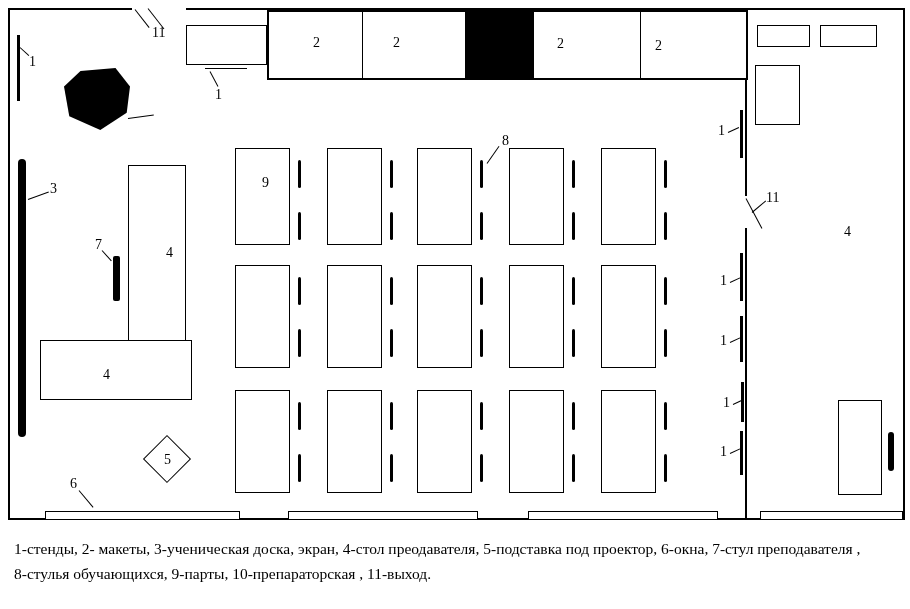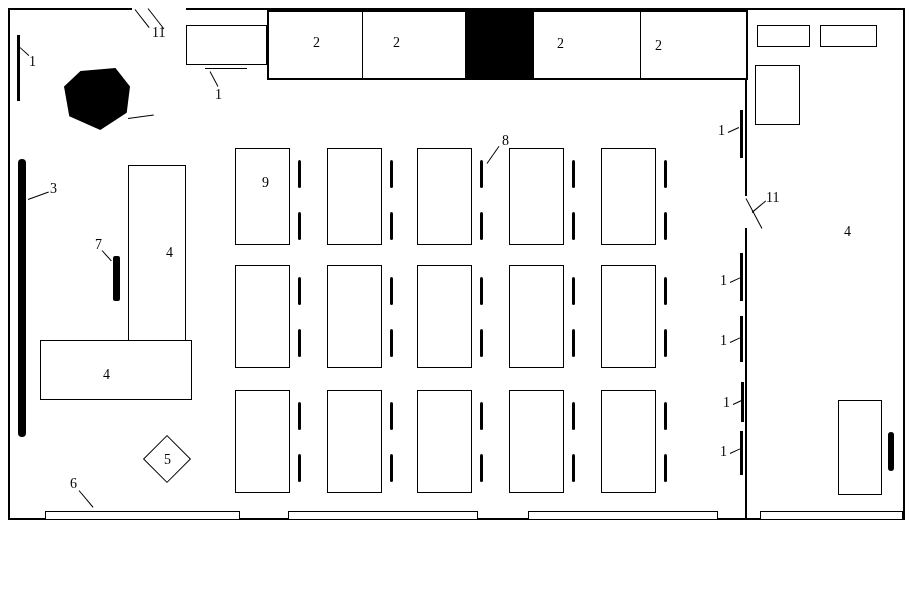--- a/index.html
+++ b/index.html
@@ -164,13 +164,15 @@
   <div class="box" style="left:45px;top:511px;width:195px;height:9px;"></div>
   <div class="box" style="left:288px;top:511px;width:190px;height:9px;"></div>
   <div class="box" style="left:528px;top:511px;width:190px;height:9px;"></div>
   <div class="box" style="left:760px;top:511px;width:143px;height:9px;"></div>
   <div class="ptr" style="left:79px;top:490px;width:22px;transform:rotate(50deg);"></div>
   <div class="lbl" style="left:70px;top:477px;">6</div>
 
 </div>
 
 <div class="legend">
+  <div>1-стенды, 2- макеты, 3-ученическая доска, экран, 4-стол преодавателя, 5-подставка под проектор, 6-окна, 7-стул преподавателя ,</div>
+  <div>8-стулья обучающихся, 9-парты, 10-препараторская , 11-выход.</div>
 </div>
 
 </body></html>

